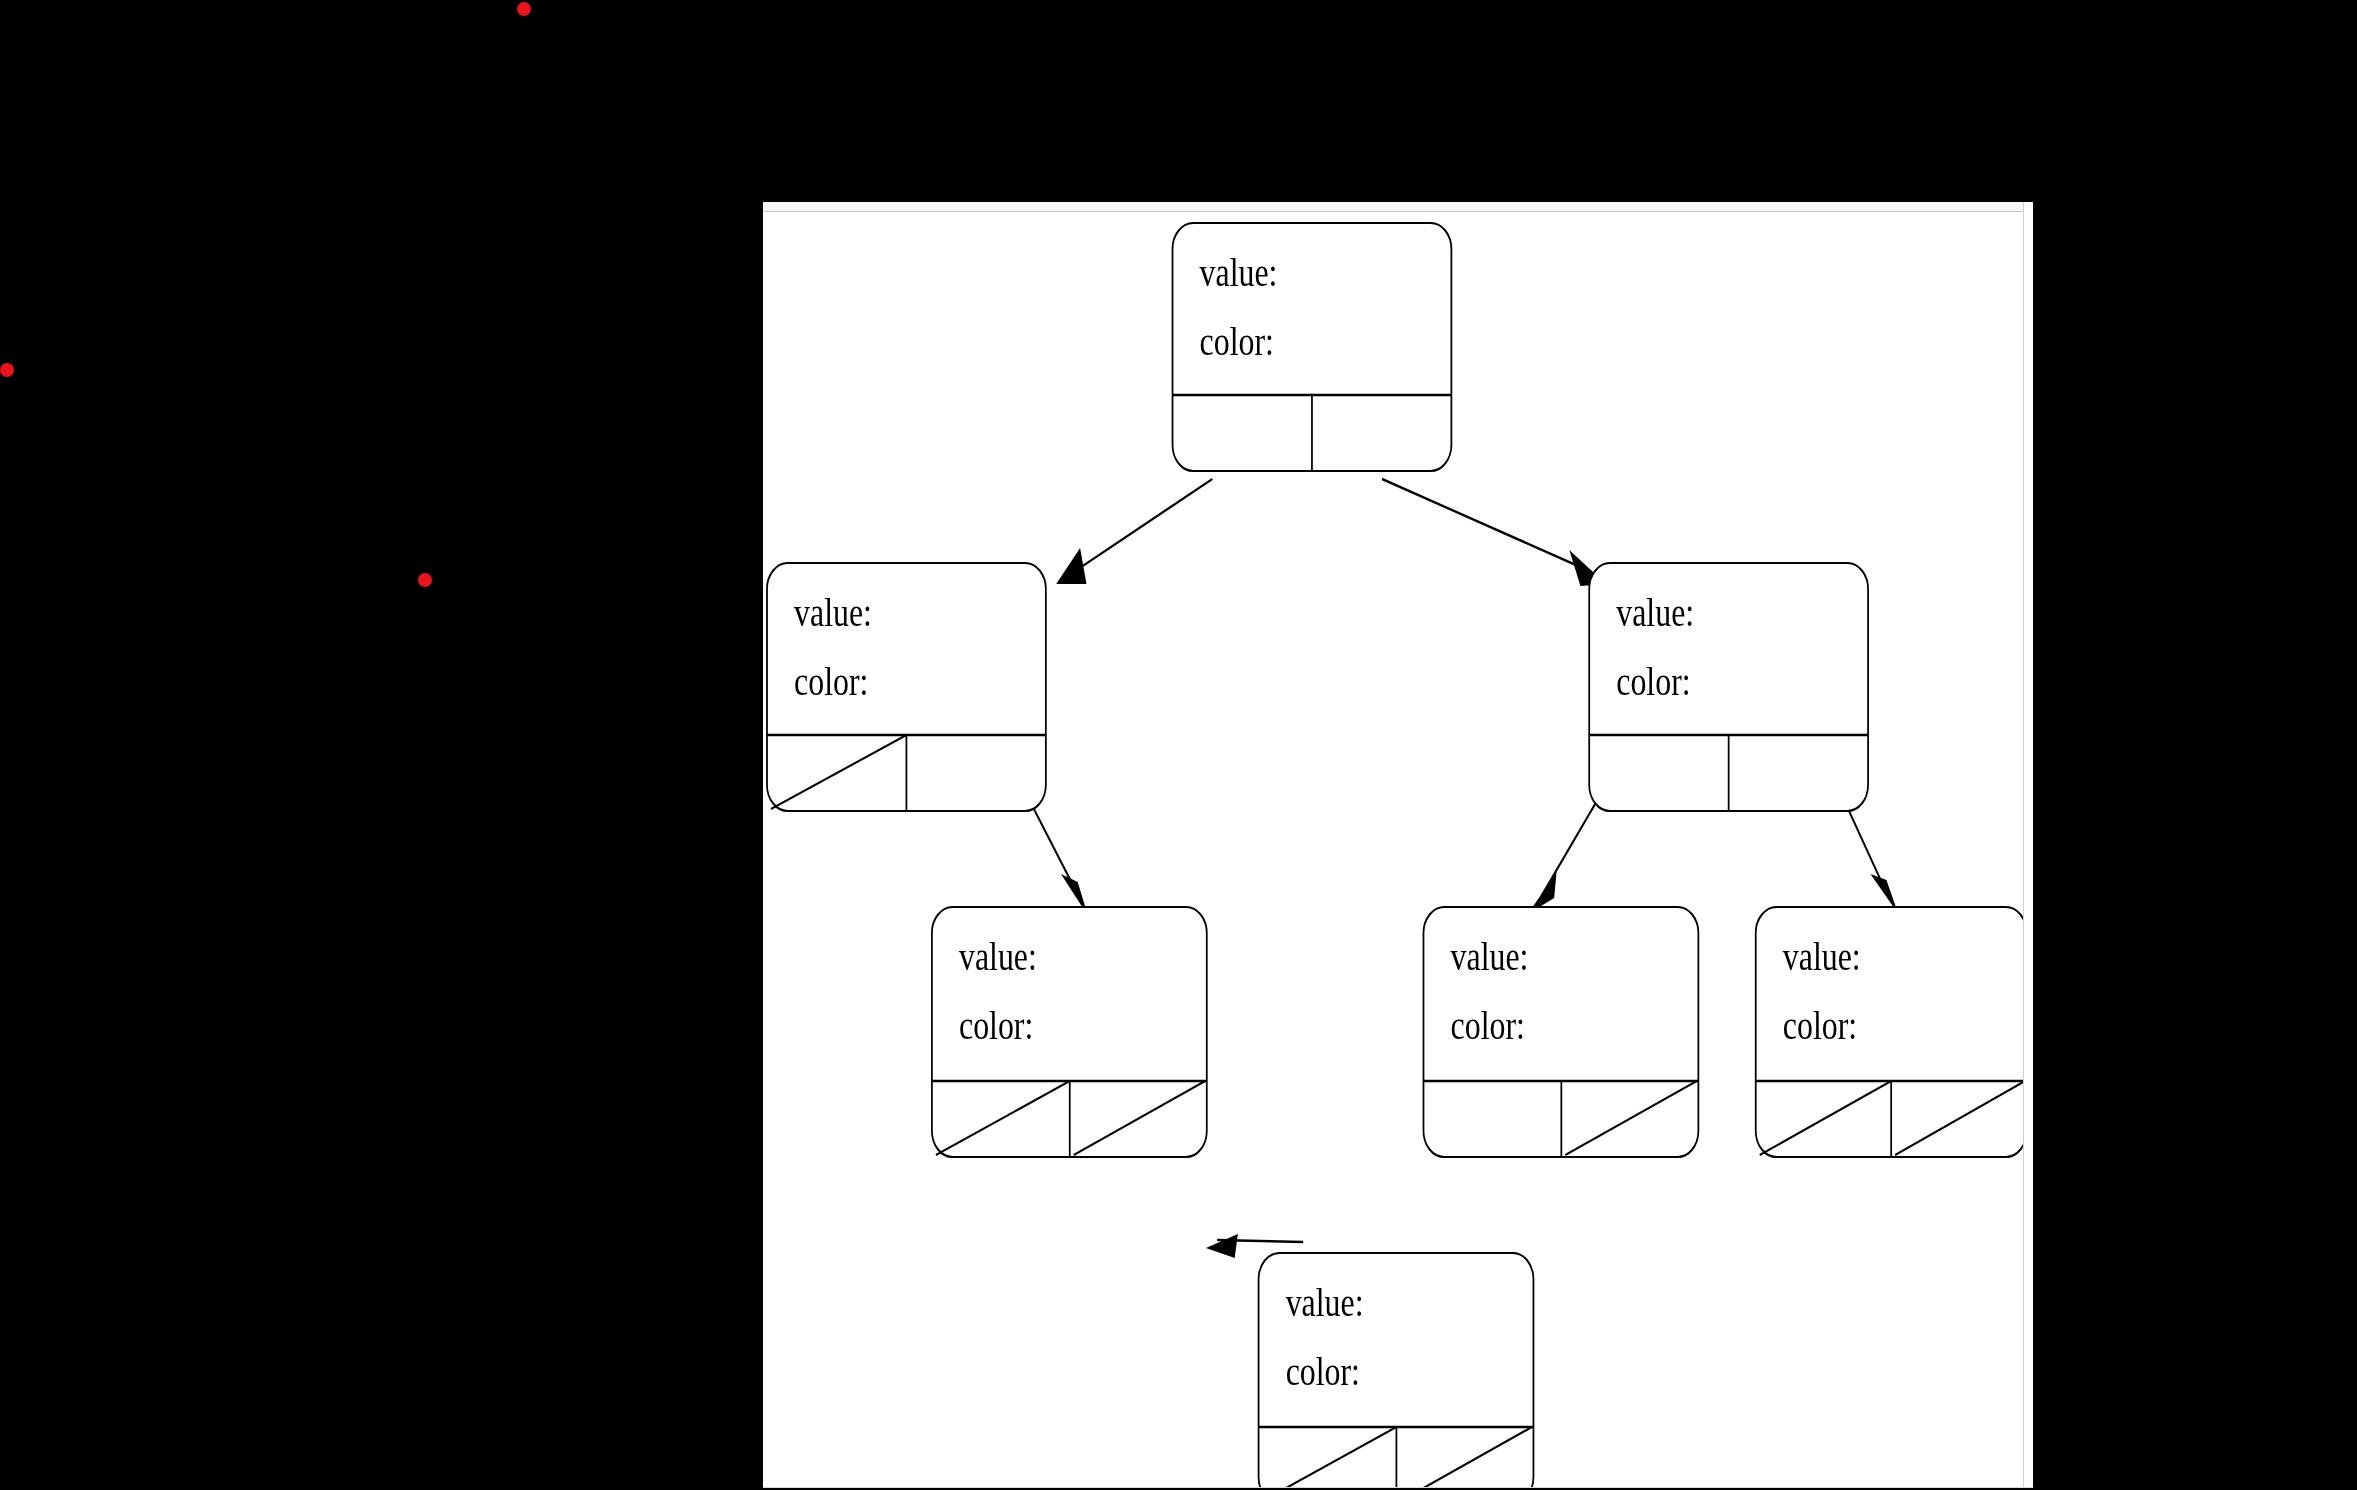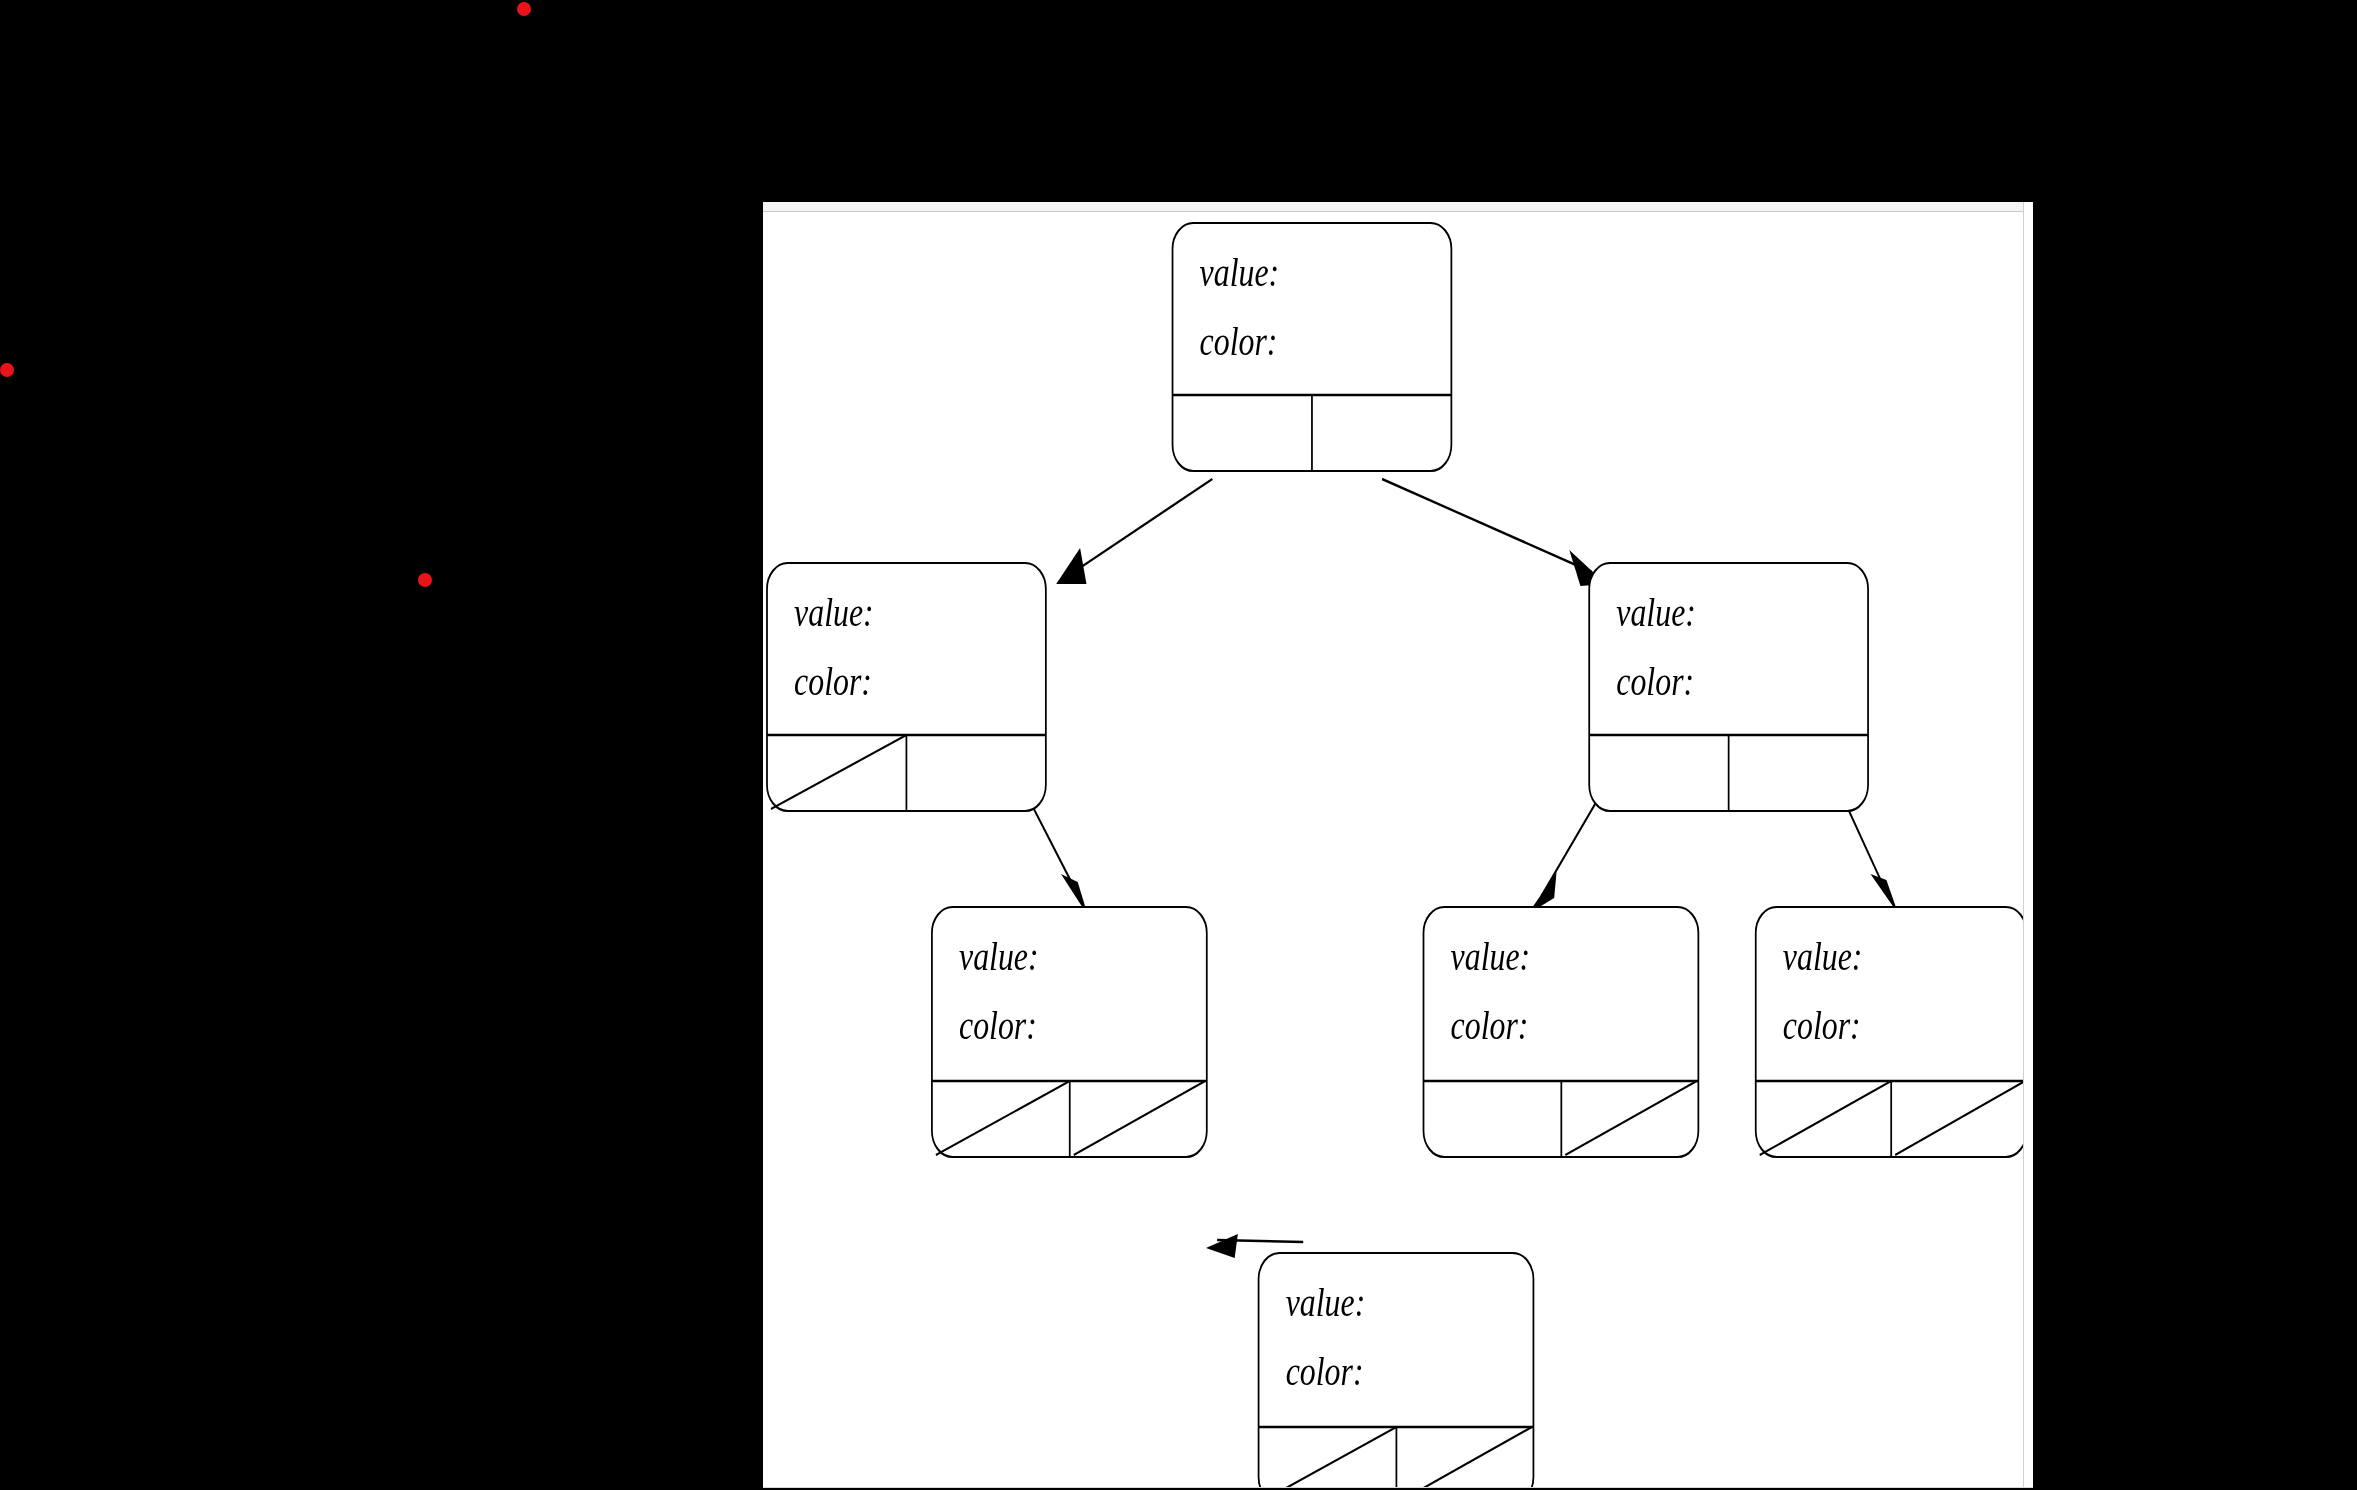--- a/index.html
+++ b/index.html
@@ -109,21 +109,21 @@
 <body>
 
 <div id="root">
 
   <div class="backdrop"></div>
 
   <div class="dot" style="left:517px; top:2px; width:14px; height:14px;"></div>
   <div class="dot" style="left:0px; top:363px; width:14px; height:14px;"></div>
   <div class="dot" style="left:418px; top:573px; width:14px; height:14px;"></div>
 
-  <div class="panel" style="left:763px; top:202px; width:1270px; height:1286px;font-style:italic;">
+  <div class="panel" style="left:763px; top:202px; width:1270px; height:1286px;">
 
     <div class="panel-header" style="height:9px;"></div>
 
     <div class="panel-canvas" style="top:10px; height:1276px;">
 
       <svg class="diagram" viewBox="0 0 1594 1276" preserveAspectRatio="none">
 
         <g>
           <line class="edge-line" x1="564" y1="267" x2="390" y2="360"></line>
           <polygon class="arrow-head" points="398,336 368,372 406,372"></polygon>

